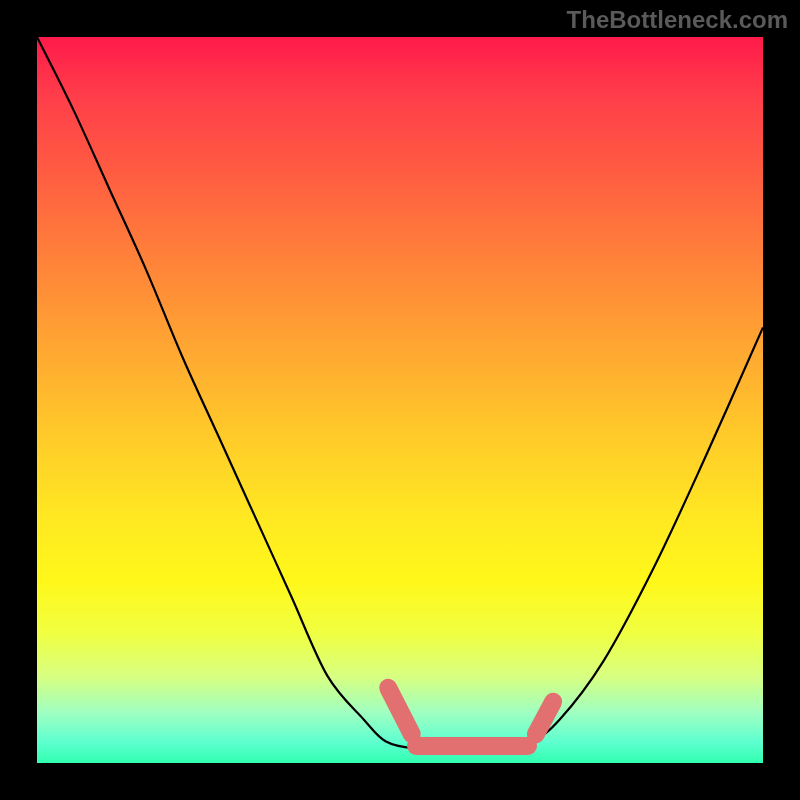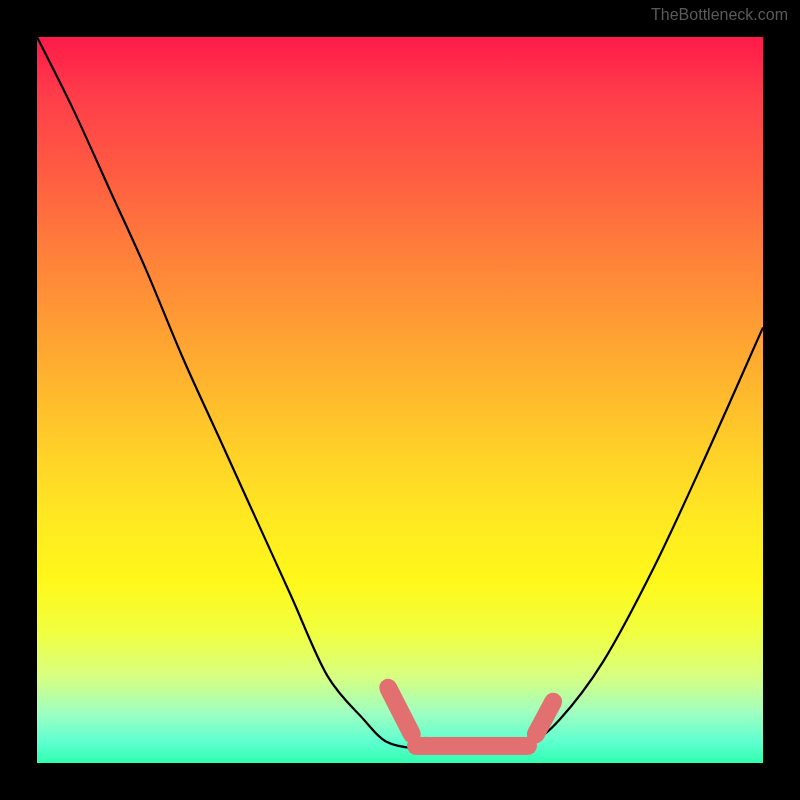--- a/index.html
+++ b/index.html
@@ -8,22 +8,22 @@
     height: 800px;
     background: #000;
     position: relative;
     font-family: Arial, sans-serif;
   }
   .watermark {
     position: absolute;
     top: 6px;
     right: 12px;
     color: #5a5a5a;
-    font-size: 16px;
-    font-weight: 400;
+    font-size: 24px;
+    font-weight: 700;
     z-index: 10;
   }
   .plot-area {
     position: absolute;
     left: 37px;
     top: 37px;
     width: 726px;
     height: 726px;
     background: linear-gradient(to bottom,
       #ff1a4a 0%,

